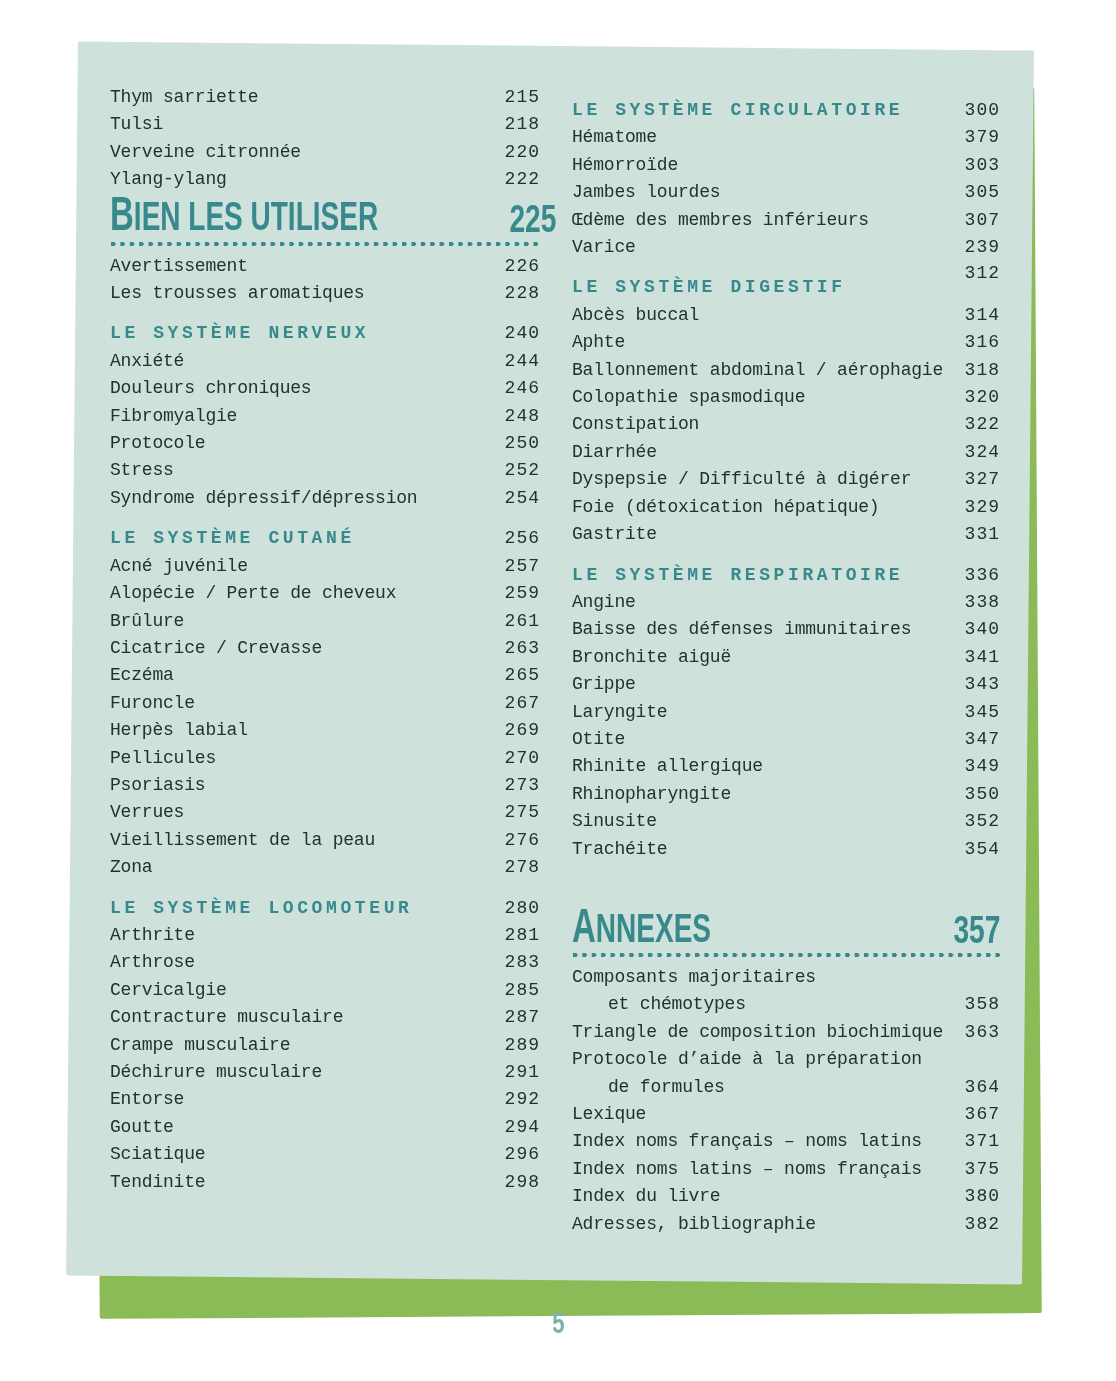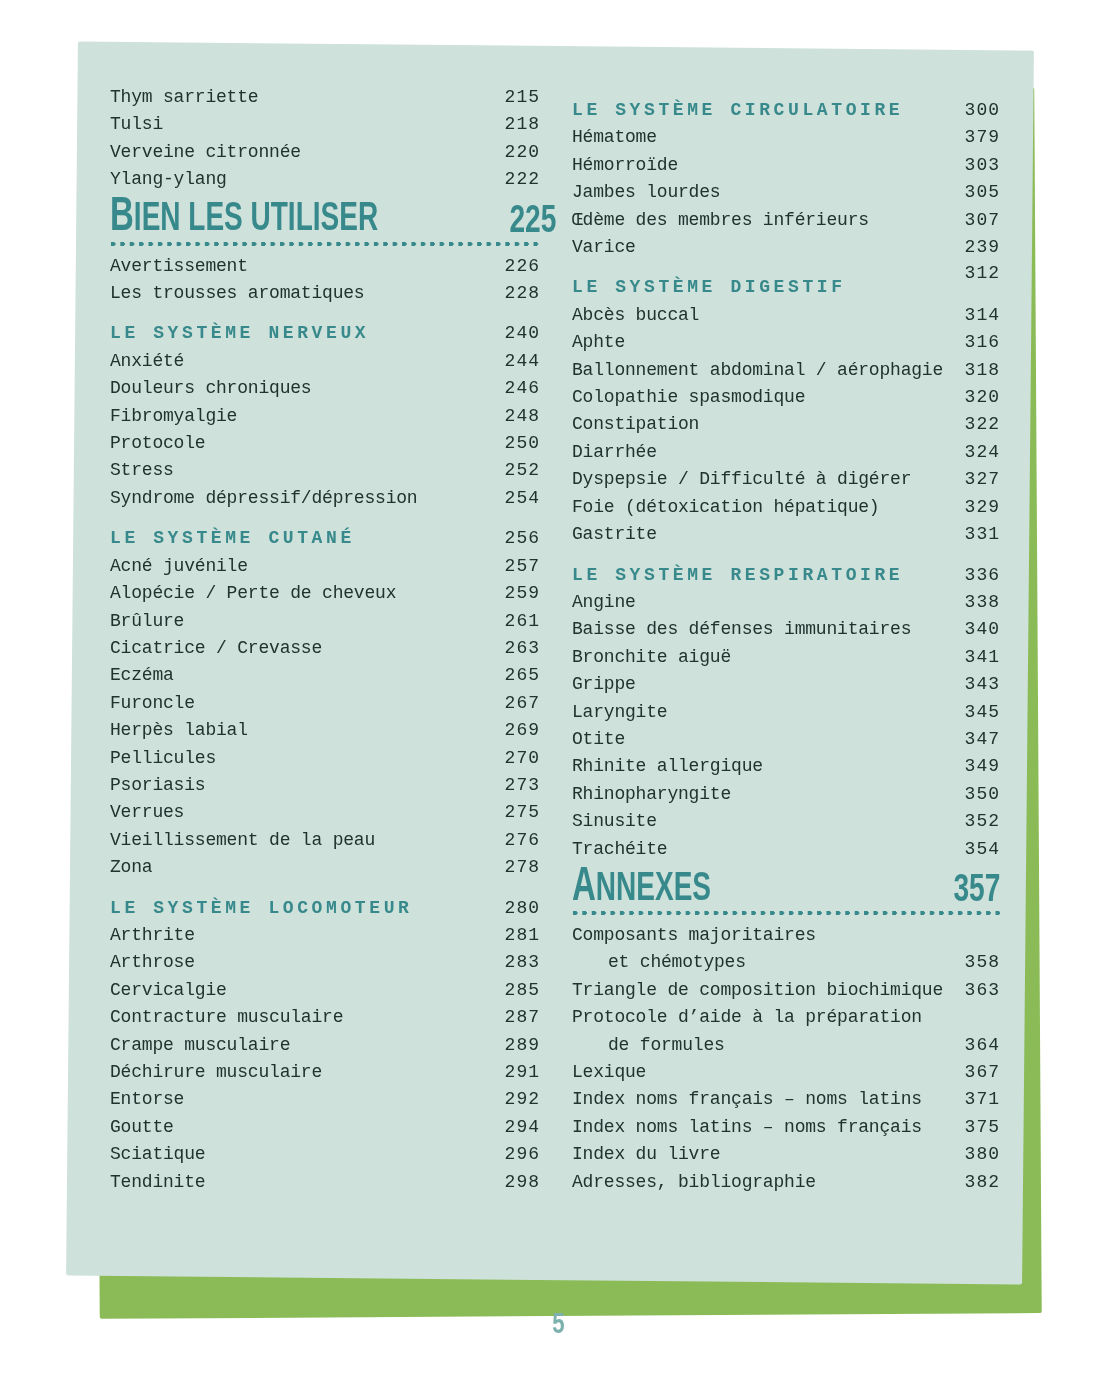--- a/index.html
+++ b/index.html
@@ -15,21 +15,21 @@
   .col-right{left:572px;width:428px;}
   .row{display:flex;justify-content:space-between;align-items:baseline;
        font-size:18px;line-height:27.4px;color:var(--text);}
   .row .lbl{white-space:nowrap;letter-spacing:-0.2px;}
   .row .num{letter-spacing:1px;}
   .row .num.raised{position:relative;top:-14px;text-align:center;}
   .row.section-head .lbl{color:var(--teal);letter-spacing:3.6px;font-weight:bold;}
   .row .lbl.indent{padding-left:36px;}
   .block-section{margin-top:13px;}
   .block-big{margin-bottom:6px;}
-  .col-right .block-big{}
+  .col-right .block-big{margin-top:42px;}
   .big-row{display:flex;justify-content:space-between;align-items:flex-end;height:44px;}
   .big-label{display:inline-block;transform:scaleX(0.70);transform-origin:left bottom;
              font-family:"Liberation Sans","DejaVu Sans",sans-serif;font-weight:bold;
              font-size:40px;line-height:1;color:var(--teal);white-space:nowrap;}
   .big-label .lead{font-size:1.18em;}
   .big-num{display:inline-block;transform:scaleX(0.74);transform-origin:right bottom;
            font-family:"Liberation Sans","DejaVu Sans",sans-serif;font-weight:bold;
            font-size:38px;line-height:1;color:var(--teal);}
   .dots{height:6px;margin-top:3px;
         background-image:radial-gradient(circle at 3px 3px, var(--teal) 2.2px, transparent 2.5px);

